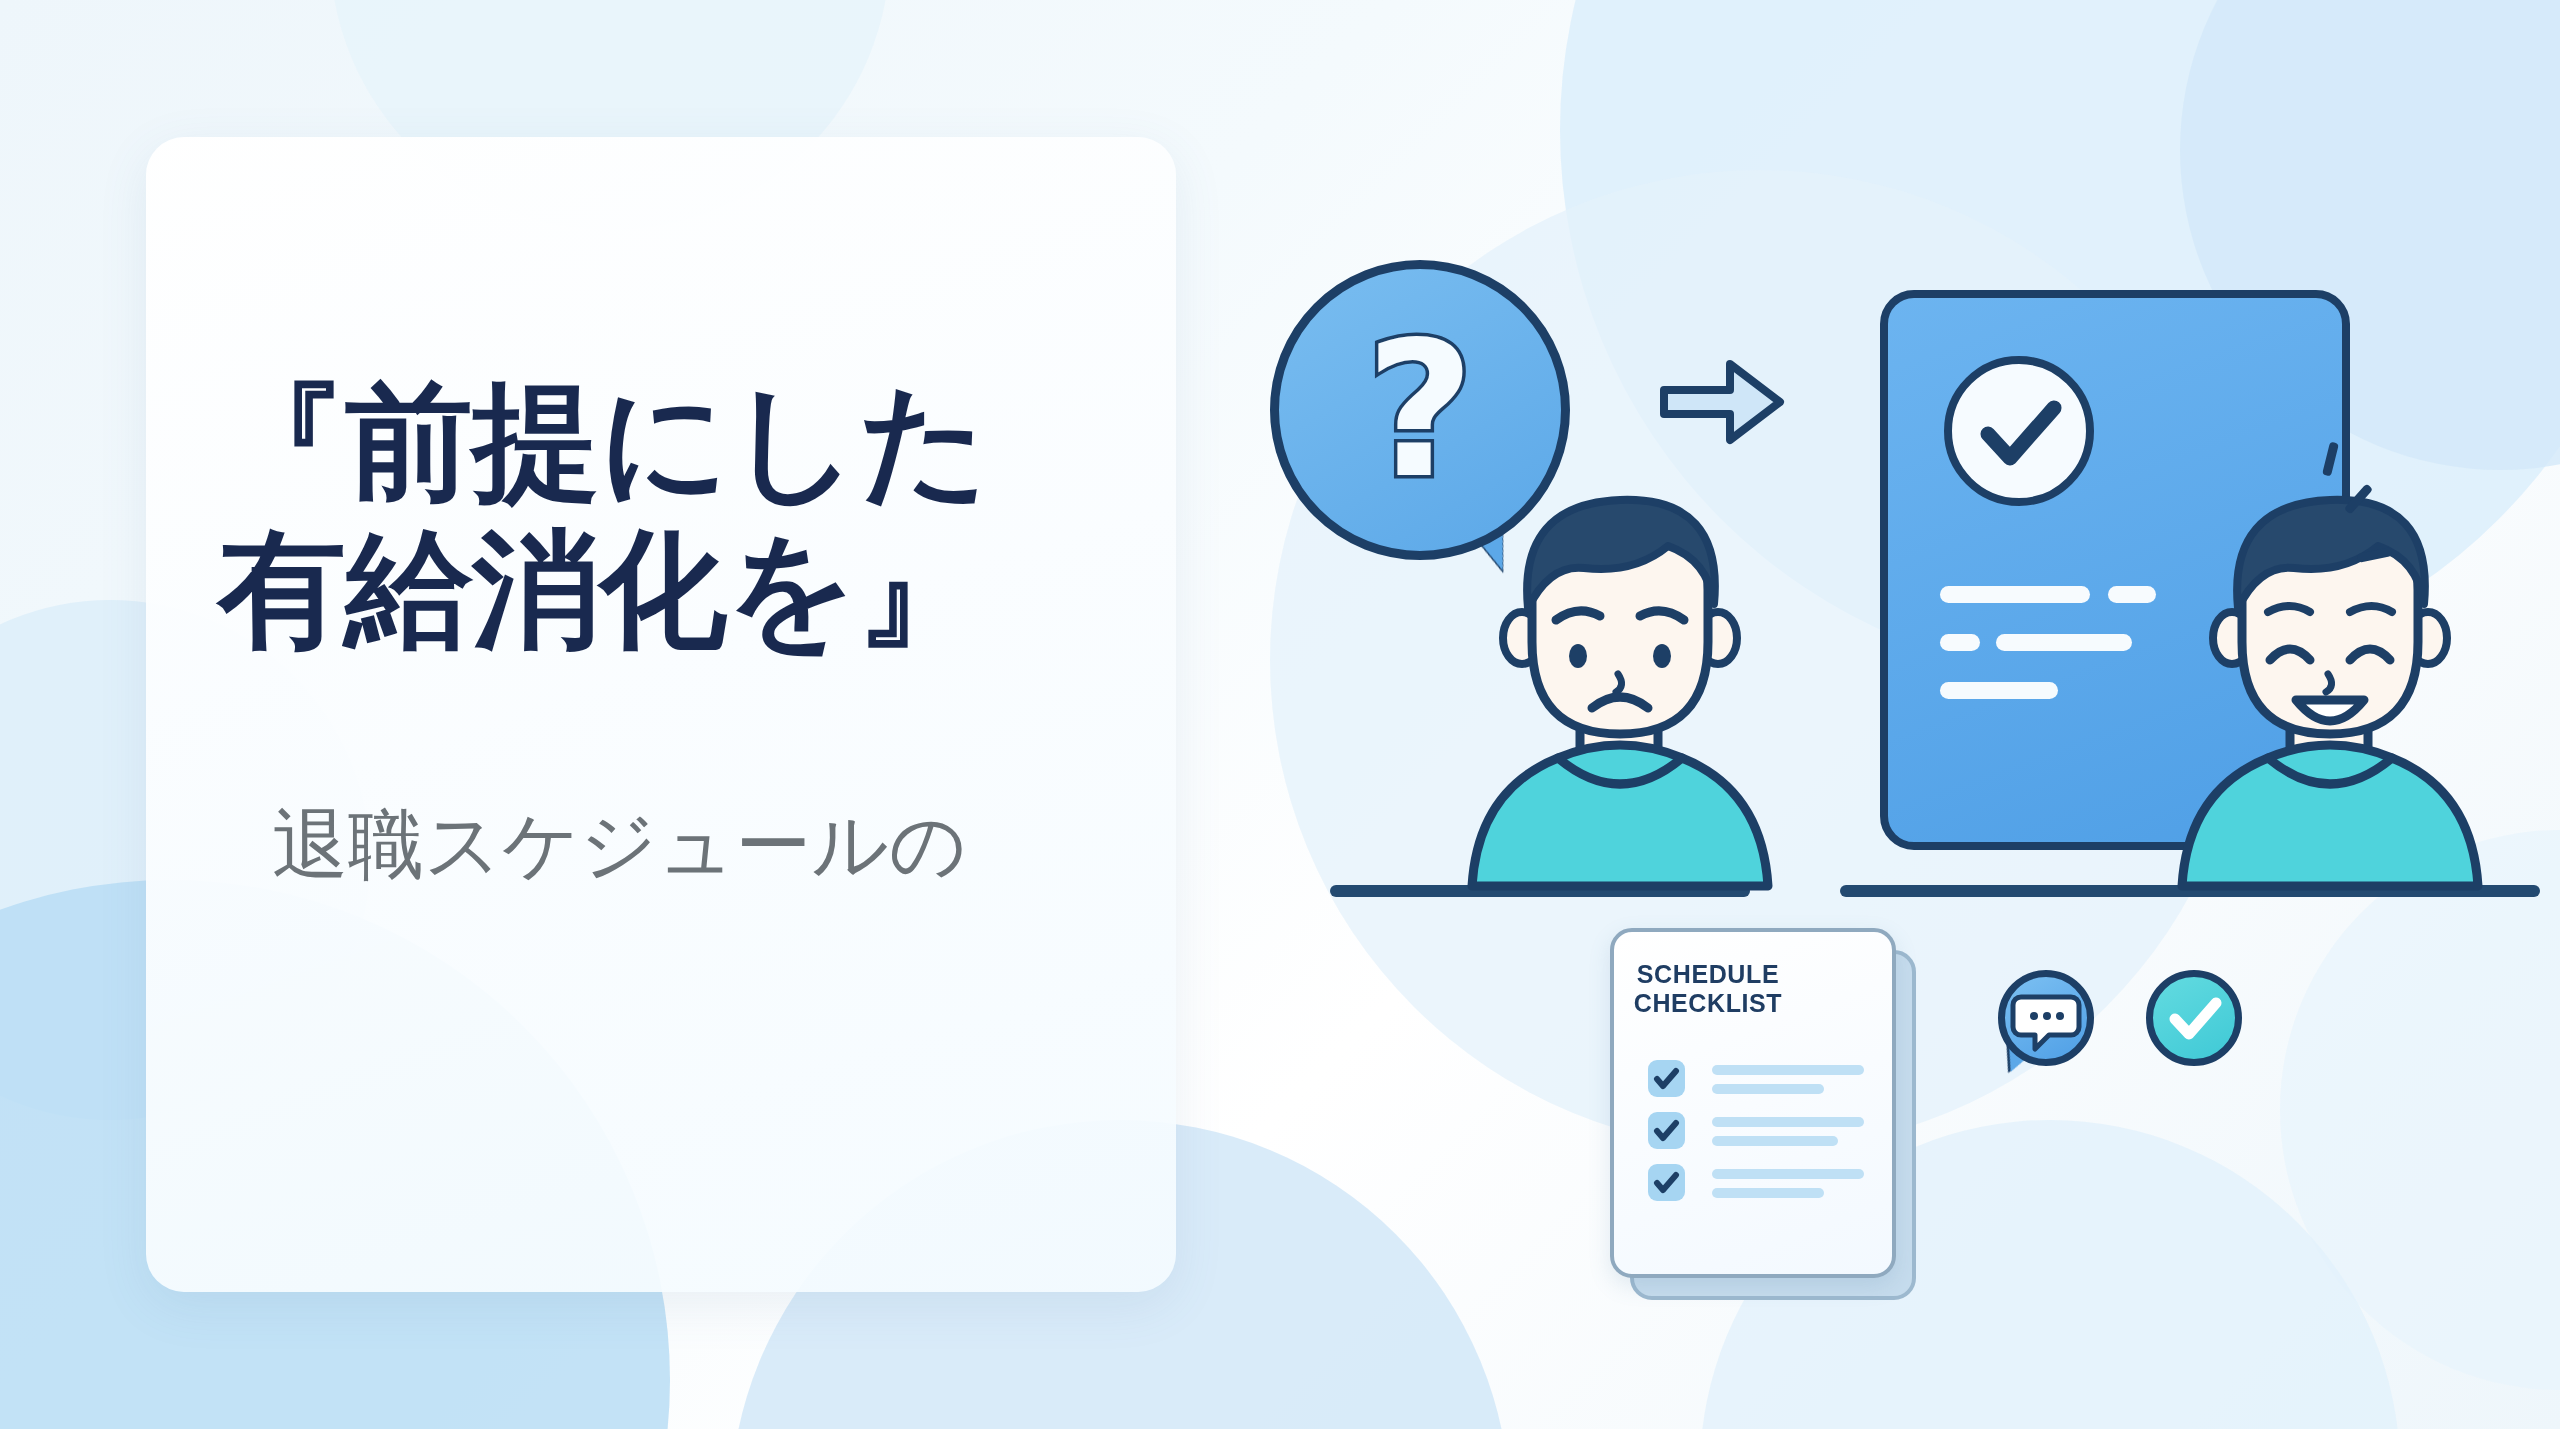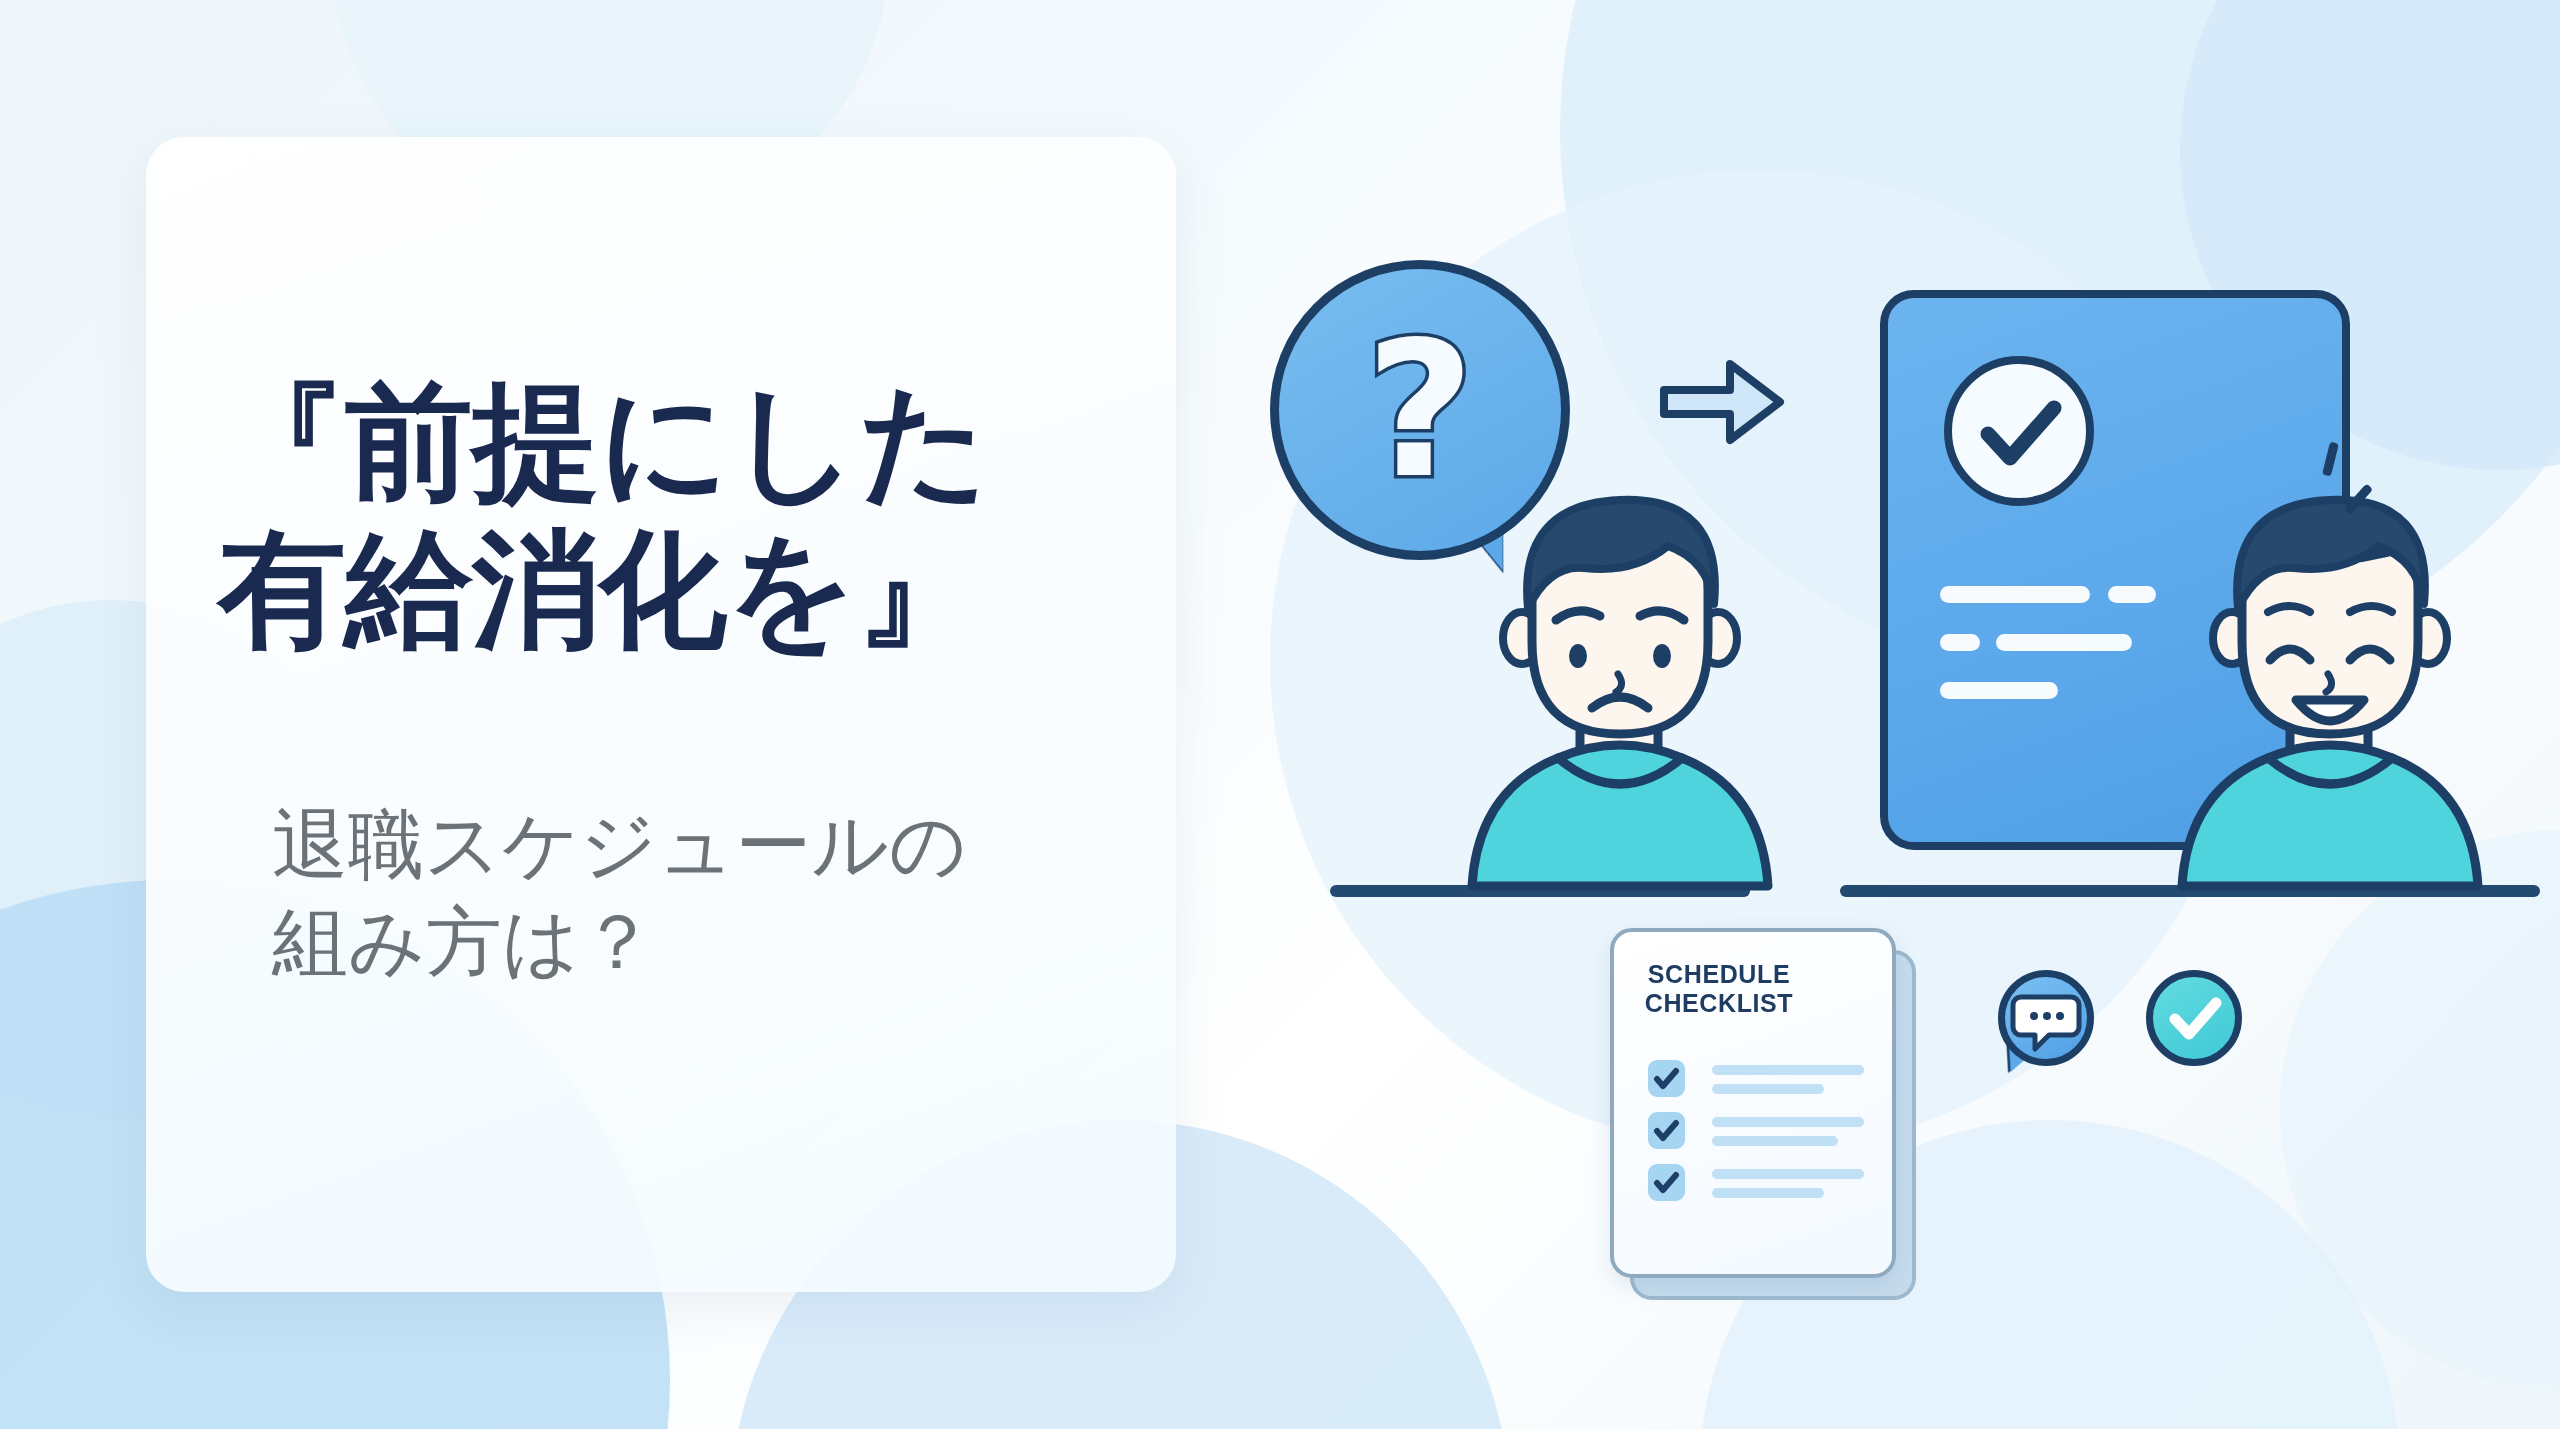--- a/index.html
+++ b/index.html
@@ -140,21 +140,21 @@
     border-radius: 22px; background: #c6dced; border: 4px solid #9db9cf; box-sizing: border-box;
   }
   #checklist {
     left: 370px; top: 668px; width: 286px; height: 350px;
     border-radius: 22px;
     background: linear-gradient(160deg, #ffffff 0%, #f3f9ff 100%);
     border: 4px solid #8fa9bf; box-sizing: border-box;
     box-shadow: 0 8px 22px rgba(90,130,170,.16);
   }
   #checklist-title {
-    position: absolute; left: 362px; top: 700px; width: 234px;
+    position: absolute; left: 351px; top: 700px; width: 234px;
     text-align: center;
     font-family: "Liberation Sans", sans-serif;
     font-weight: 700; font-size: 25px; line-height: 1.17;
     letter-spacing: .6px; color: #1f3d63;
   }
   .cl-row { position: absolute; }
   .cl-box {
     position: absolute; width: 37px; height: 37px; border-radius: 9px;
     background: #a6d5f2;
   }
@@ -199,21 +199,20 @@
 
   <div id="title-card"></div>
 
   <div id="title-block">
     <div class="headline">『前提にした</div>
     <div class="headline">有給消化を』</div>
   </div>
 
   <div id="subtitle-block">
     <div class="subline">退職スケジュールの</div>
-    <div class="subline">組み方は？</div>
   </div>
 
   <div id="illustration">
 
     <div class="ground" id="ground-left"></div>
     <div class="ground" id="ground-right"></div>
 
     <div class="abs" id="bubble-tail"></div>
     <div class="abs" id="bubble"></div>
     <div class="abs" id="bubble-q">?</div>

